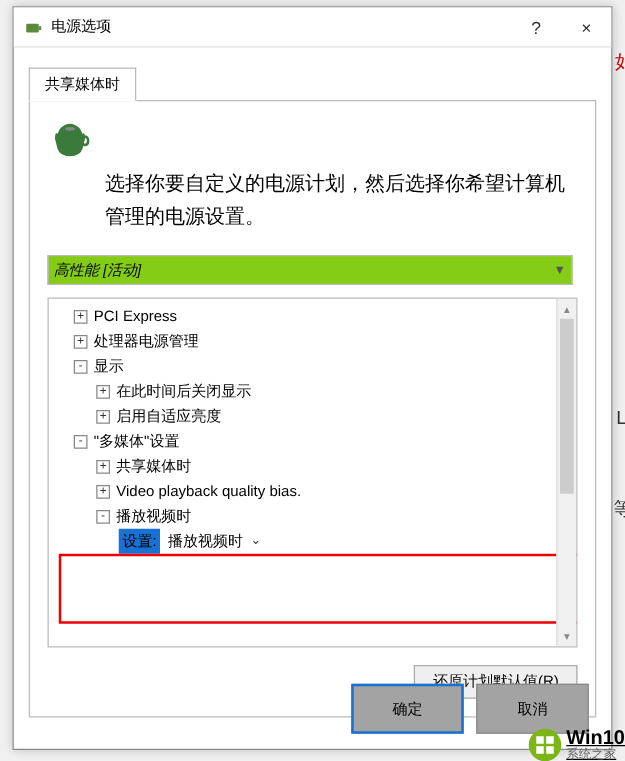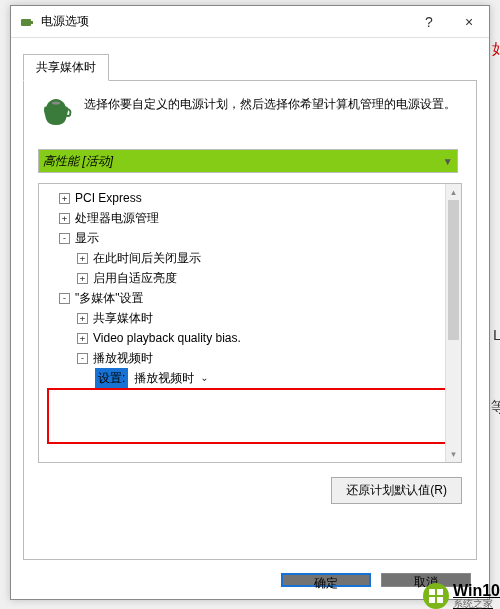--- a/index.html
+++ b/index.html
@@ -11,21 +11,21 @@
     .titlebar-icon { width: 16px; height: 16px; margin-right: 6px; }
     .titlebar-title { font-size: 12px; flex: 1; }
     .titlebar-btn { width: 40px; height: 32px; display: flex; align-items: center; justify-content: center; font-size: 14px; color: #333; cursor: pointer; }
     
     .tab-area { margin: 16px 12px 0 12px; position: relative; }
     .tab { display: inline-block; padding: 4px 12px; font-size: 12px; background: #fff; border: 1px solid #bbb; border-bottom: 1px solid #fff; position: relative; z-index: 2; }
     .tab-content { border: 1px solid #bbb; margin-top: -1px; padding: 14px; min-height: 480px; position: relative; }
     
     .description-row { display: flex; align-items: flex-start; margin-bottom: 18px; }
     .desc-icon { width: 36px; height: 36px; margin-right: 10px; flex-shrink: 0; }
-    .desc-text { font-size: 12px; line-height: 1.6; }
+    .desc-text { font-size: 16px; line-height: 1.6; margin-top: 40px; }
     
     .plan-select { width: 99%; height: 24px; border: 1px solid #bbb; background: #84cc16; font-size: 12px; padding: 2px 4px; margin-bottom: 10px; display: flex; align-items: center; justify-content: space-between; cursor: pointer; font-style: italic; }
     .plan-select .chevron { font-size: 10px; color: #555; }
     
     .tree-wrap { border: 1px solid #bbb; height: 280px; background: #fff; position: relative; overflow: hidden; }
     .tree { padding: 4px 2px; font-size: 12px; }
     .tree-node { display: flex; align-items: center; height: 20px; line-height: 20px; }
     .expander { width: 11px; height: 11px; border: 1px solid #888; display: inline-flex; align-items: center; justify-content: center; font-size: 9px; margin-right: 5px; cursor: pointer; color: #333; font-family: monospace; line-height: 1; flex-shrink: 0; }
     .indent1 { padding-left: 18px; }
     .indent2 { padding-left: 36px; }
@@ -38,21 +38,21 @@
     .setting-dropdown .dd-chev { font-size: 10px; margin-left: 6px; color: #333; }
     
     .scrollbar { position: absolute; right: 0; top: 0; bottom: 0; width: 16px; background: #f0f0f0; border-left: 1px solid #ddd; }
     .scrollbar-arrow { height: 16px; display: flex; align-items: center; justify-content: center; font-size: 9px; color: #888; cursor: pointer; }
     .scrollbar-thumb { position: absolute; top: 16px; left: 2px; right: 2px; height: 140px; background: #ccc; cursor: pointer; }
     
     .restore-row { display: flex; justify-content: flex-end; margin-top: 14px; }
     .restore-btn { padding: 4px 14px; font-size: 12px; border: 1px solid #aaa; background: #efefef; cursor: pointer; }
     
     .bottom-buttons { position: absolute; bottom: 12px; right: 18px; display: flex; gap: 10px; }
-    .dlg-btn { width: 90px; height: 14px; font-size: 12px; border: 1px solid #888; background: #737373; cursor: pointer; }
+    .dlg-btn { width: 90px; height: 40px; font-size: 12px; border: 1px solid #888; background: #a3a3a3; cursor: pointer; }
     .dlg-btn.primary { border: 2px solid #1772d4; }
     
     .watermark { position: absolute; right: 0; bottom: 0; display: flex; align-items: center; }
     .wm-logo { width: 26px; height: 26px; background: #7cb518; border-radius: 50%; display: flex; align-items: center; justify-content: center; margin-right: 4px; }
     .wm-logo svg { width: 16px; height: 16px; }
     .wm-sub { font-size: 10px; color: #666; display: block; line-height: 1; }
     .wm-te { line-height: 1; text-decoration: underline; }
     
     .bg-char { position: absolute; font-size: 15px; color: #c00; }
   </style>

